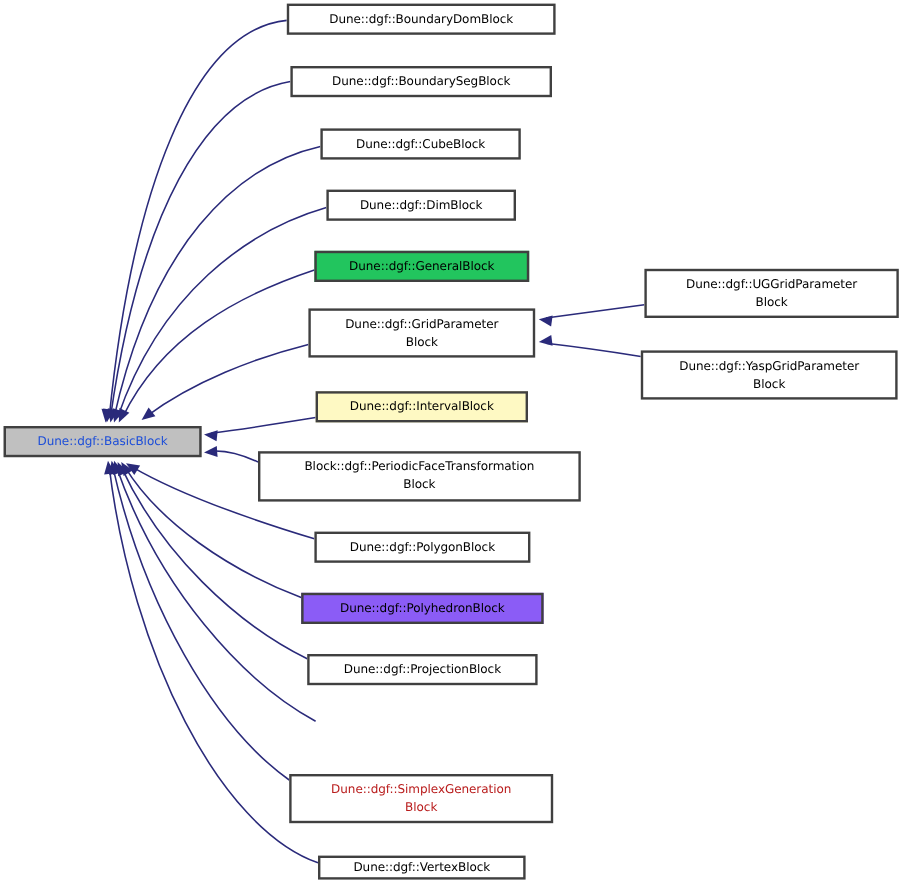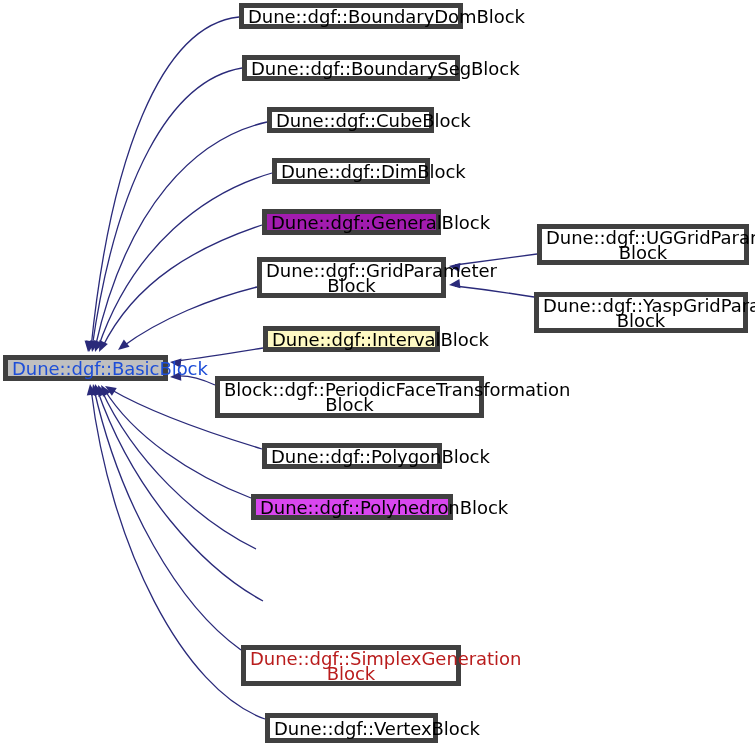--- a/index.html
+++ b/index.html
@@ -19,24 +19,24 @@
     position: absolute;
     left: 0;
     top: 0;
     width: 755px;
     height: 744px;
     pointer-events: none;
   }
   .node {
     position: absolute;
     box-sizing: border-box;
-    border: 5px solid #d946ef;
+    border: 2px solid #d946ef;
     background: #ffffff;
     color: #000000;
-    font-size: 18px;
+    font-size: 10px;
     line-height: 15px;
     display: flex;
     align-items: center;
     justify-content: center;
     text-align: center;
     white-space: pre-line;
     letter-spacing: -0.05px;
     z-index: 2;
   }
   .node.root {
@@ -118,28 +118,29 @@
       <g>
         <path d="M534,297 C509,293 481,289 455,286" fill="none" stroke="#2a2a7a" stroke-width="1.3"></path>
         <polygon points="0,0 -11,-4.6 -11,4.6" fill="#2a2a7a" transform="translate(449,285) rotate(173)"></polygon>
       </g>
     </svg>
 <div class="node root" style="left: 3px; top: 355px; width: 165px; height: 26px; background: rgb(192, 192, 192); border-color: rgb(64, 64, 64); color: #1d4ed8;"><span class="node-label">Dune::dgf::BasicBlock</span></div>
     <div class="node" style="left: 239px; top: 3px; width: 224px; height: 26px; background: rgb(255, 255, 255); border-color: rgb(64, 64, 64); color: rgb(0, 0, 0);"><span class="node-label">Dune::dgf::BoundaryDomBlock</span></div>
     <div class="node" style="left: 242px; top: 55px; width: 218px; height: 26px; background: rgb(255, 255, 255); border-color: rgb(64, 64, 64); color: rgb(0, 0, 0);"><span class="node-label">Dune::dgf::BoundarySegBlock</span></div>
     <div class="node" style="left: 267px; top: 107px; width: 167px; height: 26px; background: rgb(255, 255, 255); border-color: rgb(64, 64, 64); color: rgb(0, 0, 0);"><span class="node-label">Dune::dgf::CubeBlock</span></div>
     <div class="node" style="left: 272px; top: 158px; width: 158px; height: 26px; background: rgb(255, 255, 255); border-color: rgb(64, 64, 64); color: rgb(0, 0, 0);"><span class="node-label">Dune::dgf::DimBlock</span></div>
-    <div class="node" style="left: 262px; top: 209px; width: 179px; height: 26px; background: #a21caf; border-color: rgb(64, 64, 64); color: rgb(0, 0, 0);"><span class="node-label">Dune::dgf::GeneralBlock</span></div>
+    <div class="node" style="left: 262px; top: 209px; width: 179px; height: 26px; background: #22c55e; border-color: rgb(64, 64, 64); color: rgb(0, 0, 0);"><span class="node-label">Dune::dgf::GeneralBlock</span></div>
     <div class="node" style="left: 257px; top: 257px; width: 189px; height: 41px; background: rgb(255, 255, 255); border-color: rgb(64, 64, 64); color: rgb(0, 0, 0);"><span class="node-label">Dune::dgf::GridParameter
 Block</span></div>
     <div class="node" style="left: 263px; top: 326px; width: 177px; height: 26px; background: #fef9c3; border-color: rgb(64, 64, 64); color: rgb(0, 0, 0);"><span class="node-label">Dune::dgf::IntervalBlock</span></div>
     <div class="node" style="left: 215px; top: 376px; width: 269px; height: 42px; background: rgb(255, 255, 255); border-color: rgb(64, 64, 64); color: rgb(0, 0, 0);"><span class="node-label">Block::dgf::PeriodicFaceTransformation
 Block</span></div>
     <div class="node" style="left: 262px; top: 443px; width: 180px; height: 26px; background: rgb(255, 255, 255); border-color: rgb(64, 64, 64); color: rgb(0, 0, 0);"><span class="node-label">Dune::dgf::PolygonBlock</span></div>
-    <div class="node" style="left: 251px; top: 494px; width: 202px; height: 26px; background: #d946ef; border-color: rgb(64, 64, 64); color: rgb(0, 0, 0);"><span class="node-label">Dune::dgf::PolyhedronBlock</span></div>
+    <div class="node" style="left: 251px; top: 494px; width: 202px; height: 26px; background: #8b5cf6; border-color: rgb(64, 64, 64); color: rgb(0, 0, 0);"><span class="node-label">Dune::dgf::PolyhedronBlock</span></div>
+    <div class="node" style="left: 256px; top: 545px; width: 192px; height: 26px; background: rgb(255, 255, 255); border-color: rgb(64, 64, 64); color: rgb(0, 0, 0);"><span class="node-label">Dune::dgf::ProjectionBlock</span></div>
     <div class="node" style="left: 241px; top: 645px; width: 220px; height: 41px; background: rgb(255, 255, 255); border-color: rgb(64, 64, 64); color: #b91c1c;"><span class="node-label">Dune::dgf::SimplexGeneration
 Block</span></div>
-    <div class="node" style="left: 265px; top: 713px; width: 173px; height: 30px; background: rgb(255, 255, 255); border-color: rgb(64, 64, 64); color: rgb(0, 0, 0);"><span class="node-label">Dune::dgf::VertexBlock</span></div>
+    <div class="node" style="left: 265px; top: 713px; width: 173px; height: 20px; background: rgb(255, 255, 255); border-color: rgb(64, 64, 64); color: rgb(0, 0, 0);"><span class="node-label">Dune::dgf::VertexBlock</span></div>
     <div class="node" style="left: 537px; top: 224px; width: 212px; height: 41px; background: rgb(255, 255, 255); border-color: rgb(64, 64, 64); color: rgb(0, 0, 0);"><span class="node-label">Dune::dgf::UGGridParameter
 Block</span></div>
     <div class="node" style="left: 534px; top: 292px; width: 214px; height: 41px; background: rgb(255, 255, 255); border-color: rgb(64, 64, 64); color: rgb(0, 0, 0);"><span class="node-label">Dune::dgf::YaspGridParameter
 Block</span></div>
   </div>
 
 </body></html>

